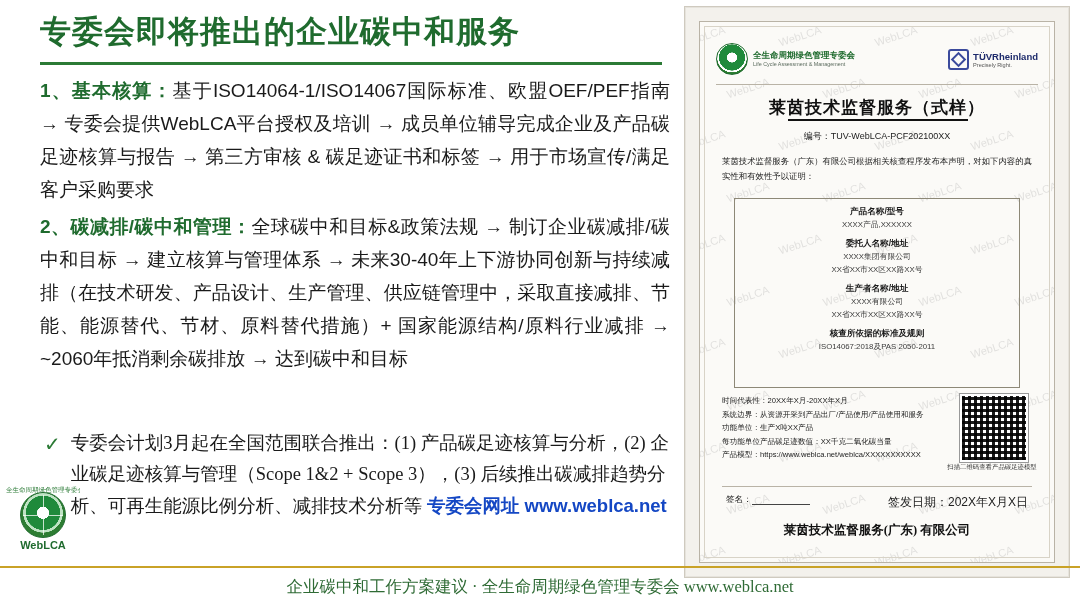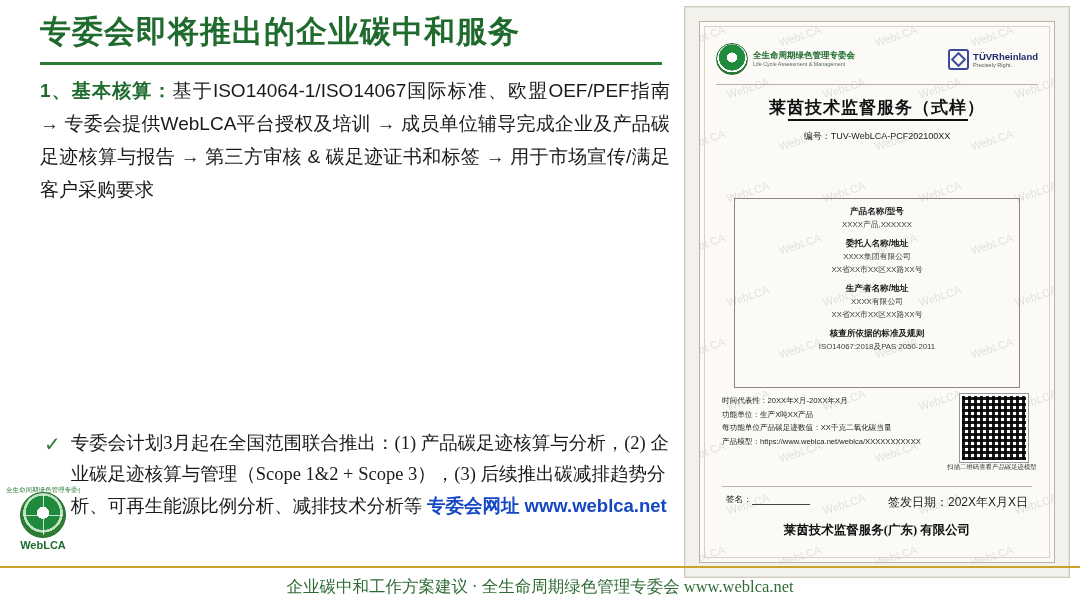--- a/index.html
+++ b/index.html
@@ -428,20 +428,23 @@
     <div id="title-text">专委会即将推出的企业碳中和服务</div>
   </div>
   <div id="title-rule"></div>
 
   <div id="body-col">
 
     <div class="para">
       <span class="lead">1、基本核算：</span><span>基于ISO14064-1/ISO14067国际标准、欧盟OEF/PEF指南 → 专委会提供WebLCA平台授权及培训 → 成员单位辅导完成企业及产品碳足迹核算与报告 → 第三方审核 &amp; 碳足迹证书和标签 → 用于市场宣传/满足客户采购要求</span>
     </div>
 
+    <div class="para">
+      <span class="lead">2、碳减排/碳中和管理：</span><span>全球碳中和目标&amp;政策法规 → 制订企业碳减排/碳中和目标 → 建立核算与管理体系 → 未来30-40年上下游协同创新与持续减排（在技术研发、产品设计、生产管理、供应链管理中，采取直接减排、节能、能源替代、节材、原料替代措施）+ 国家能源结构/原料行业减排 → ~2060年抵消剩余碳排放 → 达到碳中和目标</span>
+    </div>
 
   </div>
 
   <div id="check-block">
     <div id="check-mark">✓</div>
     <div id="check-text">
       <span>专委会计划</span><span class="bold-dark">3月</span><span>起在全国范围联合推出：(1) 产品碳足迹核算与分析，(2) 企业碳足迹核算与管理（Scope 1&amp;2 + Scope 3），(3) 后续推出碳减排趋势分析、可再生能源比例分析、减排技术分析等</span>
       <span class="site-link">专委会网址 www.weblca.net</span>
     </div>
   </div>
@@ -514,20 +517,21 @@
       </div>
       <div id="cert-head-rule"></div>
 
       <div id="cert-title">莱茵技术监督服务（式样）</div>
       <div id="cert-title-underline"></div>
 
       <div id="cert-no">
         <span>编号：</span><span>TUV-WebLCA-PCF202100XX</span>
       </div>
 
+      <div id="cert-intro">莱茵技术监督服务（广东）有限公司根据相关核查程序发布本声明，对如下内容的真实性和有效性予以证明：</div>
 
       <div id="cert-box">
           <div class="box-row">
             <div class="lab">产品名称/型号</div>
             <div class="val">XXXX产品,XXXXXX</div>
           </div>
           <div class="box-row">
             <div class="lab">委托人名称/地址</div>
             <div class="val">XXXX集团有限公司<br>XX省XX市XX区XX路XX号</div>
           </div>
@@ -536,20 +540,21 @@
             <div class="val">XXXX有限公司<br>XX省XX市XX区XX路XX号</div>
           </div>
           <div class="box-row">
             <div class="lab">核查所依据的标准及规则</div>
             <div class="val">ISO14067:2018及PAS 2050-2011</div>
           </div>
         </div>
 
       <div id="cert-meta">
           <div>时间代表性：20XX年X月-20XX年X月</div>
+          <div>系统边界：从资源开采到产品出厂/产品使用/产品使用和服务</div>
           <div>功能单位：生产X吨XX产品</div>
           <div>每功能单位产品碳足迹数值：XX千克二氧化碳当量</div>
           <div>产品模型：https://www.weblca.net/weblca/XXXXXXXXXXX</div>
         </div>
 
       <div id="qr"></div>
       <div id="qr-cap">扫描二维码查看产品碳足迹模型</div>
 
       <div id="cert-sign-rule"></div>
       <div id="sign-left">

